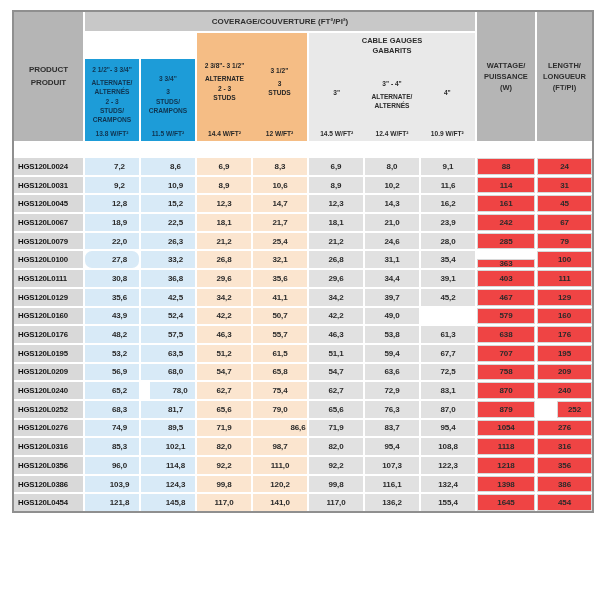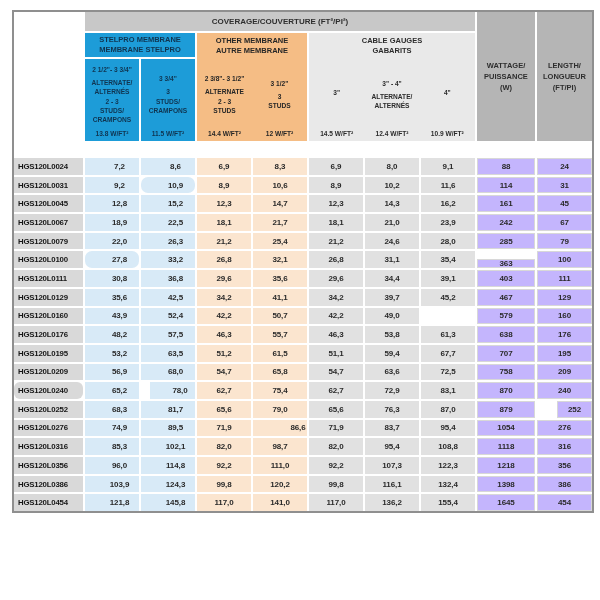--- a/index.html
+++ b/index.html
@@ -41,63 +41,61 @@
        font-weight:bold;text-align:center;}
   .voltage{grid-column:1/11;grid-row:4;background:var(--voltage-bar);color:#ffffff;
            font-size:8px;letter-spacing:0.4px;}
   
   .data{font-size:8px;color:#2a2a2a;letter-spacing:-0.1px;}
   .c-prod{background:var(--cell-gray);justify-content:flex-start;padding-left:4px;
           text-align:left;color:#161616;font-size:7.8px;letter-spacing:-0.2px;}
   .c-blue{background:var(--blue-light);padding-left:15px;}
   .c-orange{background:var(--orange-light);}
   .c-gray{background:var(--cable-cell-gray);}
-  .c-white{background:#c4b5fd;box-shadow:inset 0 0 0 1px #d8d8d8;}
+  .c-white{background:#ef4444;box-shadow:inset 0 0 0 1px #d8d8d8;}
 </style>
 </head>
 <body>
 
 <div class="page">
   <div class="tbl" id="spec-table">
 
+    <div class="cell product-hdr pre">PRODUCT
+PRODUIT</div>
 
     <div class="cell coverage">COVERAGE/COUVERTURE (FT²/PI²)</div>
 
     <div class="cell len-hdr pre">LENGTH/
 LONGUEUR
 (FT/PI)</div>
 
     <div class="cell watt-hdr pre">WATTAGE/
 PUISSANCE
 (W)</div>
 
-    <div class="cell band-blue pre">STELPRO MEMBRANE
-MEMBRANE STELPRO</div>
 
     <div class="cell spec spec-blue-1">
       <div class="size pre">2 1/2"- 3 3/4"</div>
       <div class="detail pre">ALTERNATE/
 ALTERNÉS
 2 - 3
 STUDS/
 CRAMPONS</div>
       <div class="watt">13.8 W/FT²</div>
     </div>
 
     <div class="cell spec spec-blue-2">
       <div class="size pre">3 3/4"</div>
       <div class="detail pre">3
 STUDS/
 CRAMPONS</div>
       <div class="watt">11.5 W/FT²</div>
     </div>
 
     <div class="group group-orange">
-      <div class="band-title pre">OTHER MEMBRANE
-AUTRE MEMBRANE</div>
       <div class="subrow">
         <div class="sub">
           <div class="size pre">2 3/8"- 3 1/2"</div>
           <div class="detail pre">ALTERNATE
 2 - 3
 STUDS</div>
           <div class="watt">14.4 W/FT²</div>
         </div>
         <div class="sub">
           <div class="size pre">3 1/2"</div>
@@ -137,21 +135,21 @@
       <div class="cell data c-blue" style="grid-area: 5 / 3;">8,6</div>
       <div class="cell data c-orange" style="grid-area: 5 / 4;">6,9</div>
       <div class="cell data c-orange" style="grid-area: 5 / 5;">8,3</div>
       <div class="cell data c-gray" style="grid-area: 5 / 6;">6,9</div>
       <div class="cell data c-gray" style="grid-area: 5 / 7;">8,0</div>
       <div class="cell data c-gray" style="grid-area: 5 / 8;">9,1</div>
       <div class="cell data c-white" style="grid-area: 5 / 9;">88</div>
       <div class="cell data c-white" style="grid-area: 5 / 10;">24</div>
       <div class="cell data c-prod" style="grid-area: 6 / 1;">HGS120L0031</div>
       <div class="cell data c-blue" style="grid-area: 6 / 2;">9,2</div>
-      <div class="cell data c-blue" style="grid-area: 6 / 3; border-radius: 7px;">10,9</div>
+      <div class="cell data c-blue" style="grid-area: 6 / 3;">10,9</div>
       <div class="cell data c-orange" style="grid-area: 6 / 4;">8,9</div>
       <div class="cell data c-orange" style="grid-area: 6 / 5;">10,6</div>
       <div class="cell data c-gray" style="grid-area: 6 / 6;">8,9</div>
       <div class="cell data c-gray" style="grid-area: 6 / 7;">10,2</div>
       <div class="cell data c-gray" style="grid-area: 6 / 8;">11,6</div>
       <div class="cell data c-white" style="grid-area: 6 / 9;">114</div>
       <div class="cell data c-white" style="grid-area: 6 / 10;">31</div>
       <div class="cell data c-prod" style="grid-area: 7 / 1;">HGS120L0045</div>
       <div class="cell data c-blue" style="grid-area: 7 / 2;">12,8</div>
       <div class="cell data c-blue" style="grid-area: 7 / 3;">15,2</div>
@@ -245,21 +243,21 @@
       <div class="cell data c-prod" style="grid-area: 16 / 1;">HGS120L0209</div>
       <div class="cell data c-blue" style="grid-area: 16 / 2;">56,9</div>
       <div class="cell data c-blue" style="grid-area: 16 / 3;">68,0</div>
       <div class="cell data c-orange" style="grid-area: 16 / 4;">54,7</div>
       <div class="cell data c-orange" style="grid-area: 16 / 5;">65,8</div>
       <div class="cell data c-gray" style="grid-area: 16 / 6;">54,7</div>
       <div class="cell data c-gray" style="grid-area: 16 / 7;">63,6</div>
       <div class="cell data c-gray" style="grid-area: 16 / 8;">72,5</div>
       <div class="cell data c-white" style="grid-area: 16 / 9;">758</div>
       <div class="cell data c-white" style="grid-area: 16 / 10;">209</div>
-      <div class="cell data c-prod" style="grid-area: 17 / 1; border-radius: 6px;">HGS120L0240</div>
+      <div class="cell data c-prod" style="grid-area: 17 / 1;">HGS120L0240</div>
       <div class="cell data c-blue" style="grid-area: 17 / 2;">65,2</div>
       <div class="cell data c-blue" style="grid-area: 17 / 3; margin-left: 9px;">78,0</div>
       <div class="cell data c-orange" style="grid-area: 17 / 4;">62,7</div>
       <div class="cell data c-orange" style="grid-area: 17 / 5;">75,4</div>
       <div class="cell data c-gray" style="grid-area: 17 / 6;">62,7</div>
       <div class="cell data c-gray" style="grid-area: 17 / 7;">72,9</div>
       <div class="cell data c-gray" style="grid-area: 17 / 8;">83,1</div>
       <div class="cell data c-white" style="grid-area: 17 / 9;">870</div>
       <div class="cell data c-white" style="grid-area: 17 / 10;">240</div>
       <div class="cell data c-prod" style="grid-area: 18 / 1;">HGS120L0252</div>

